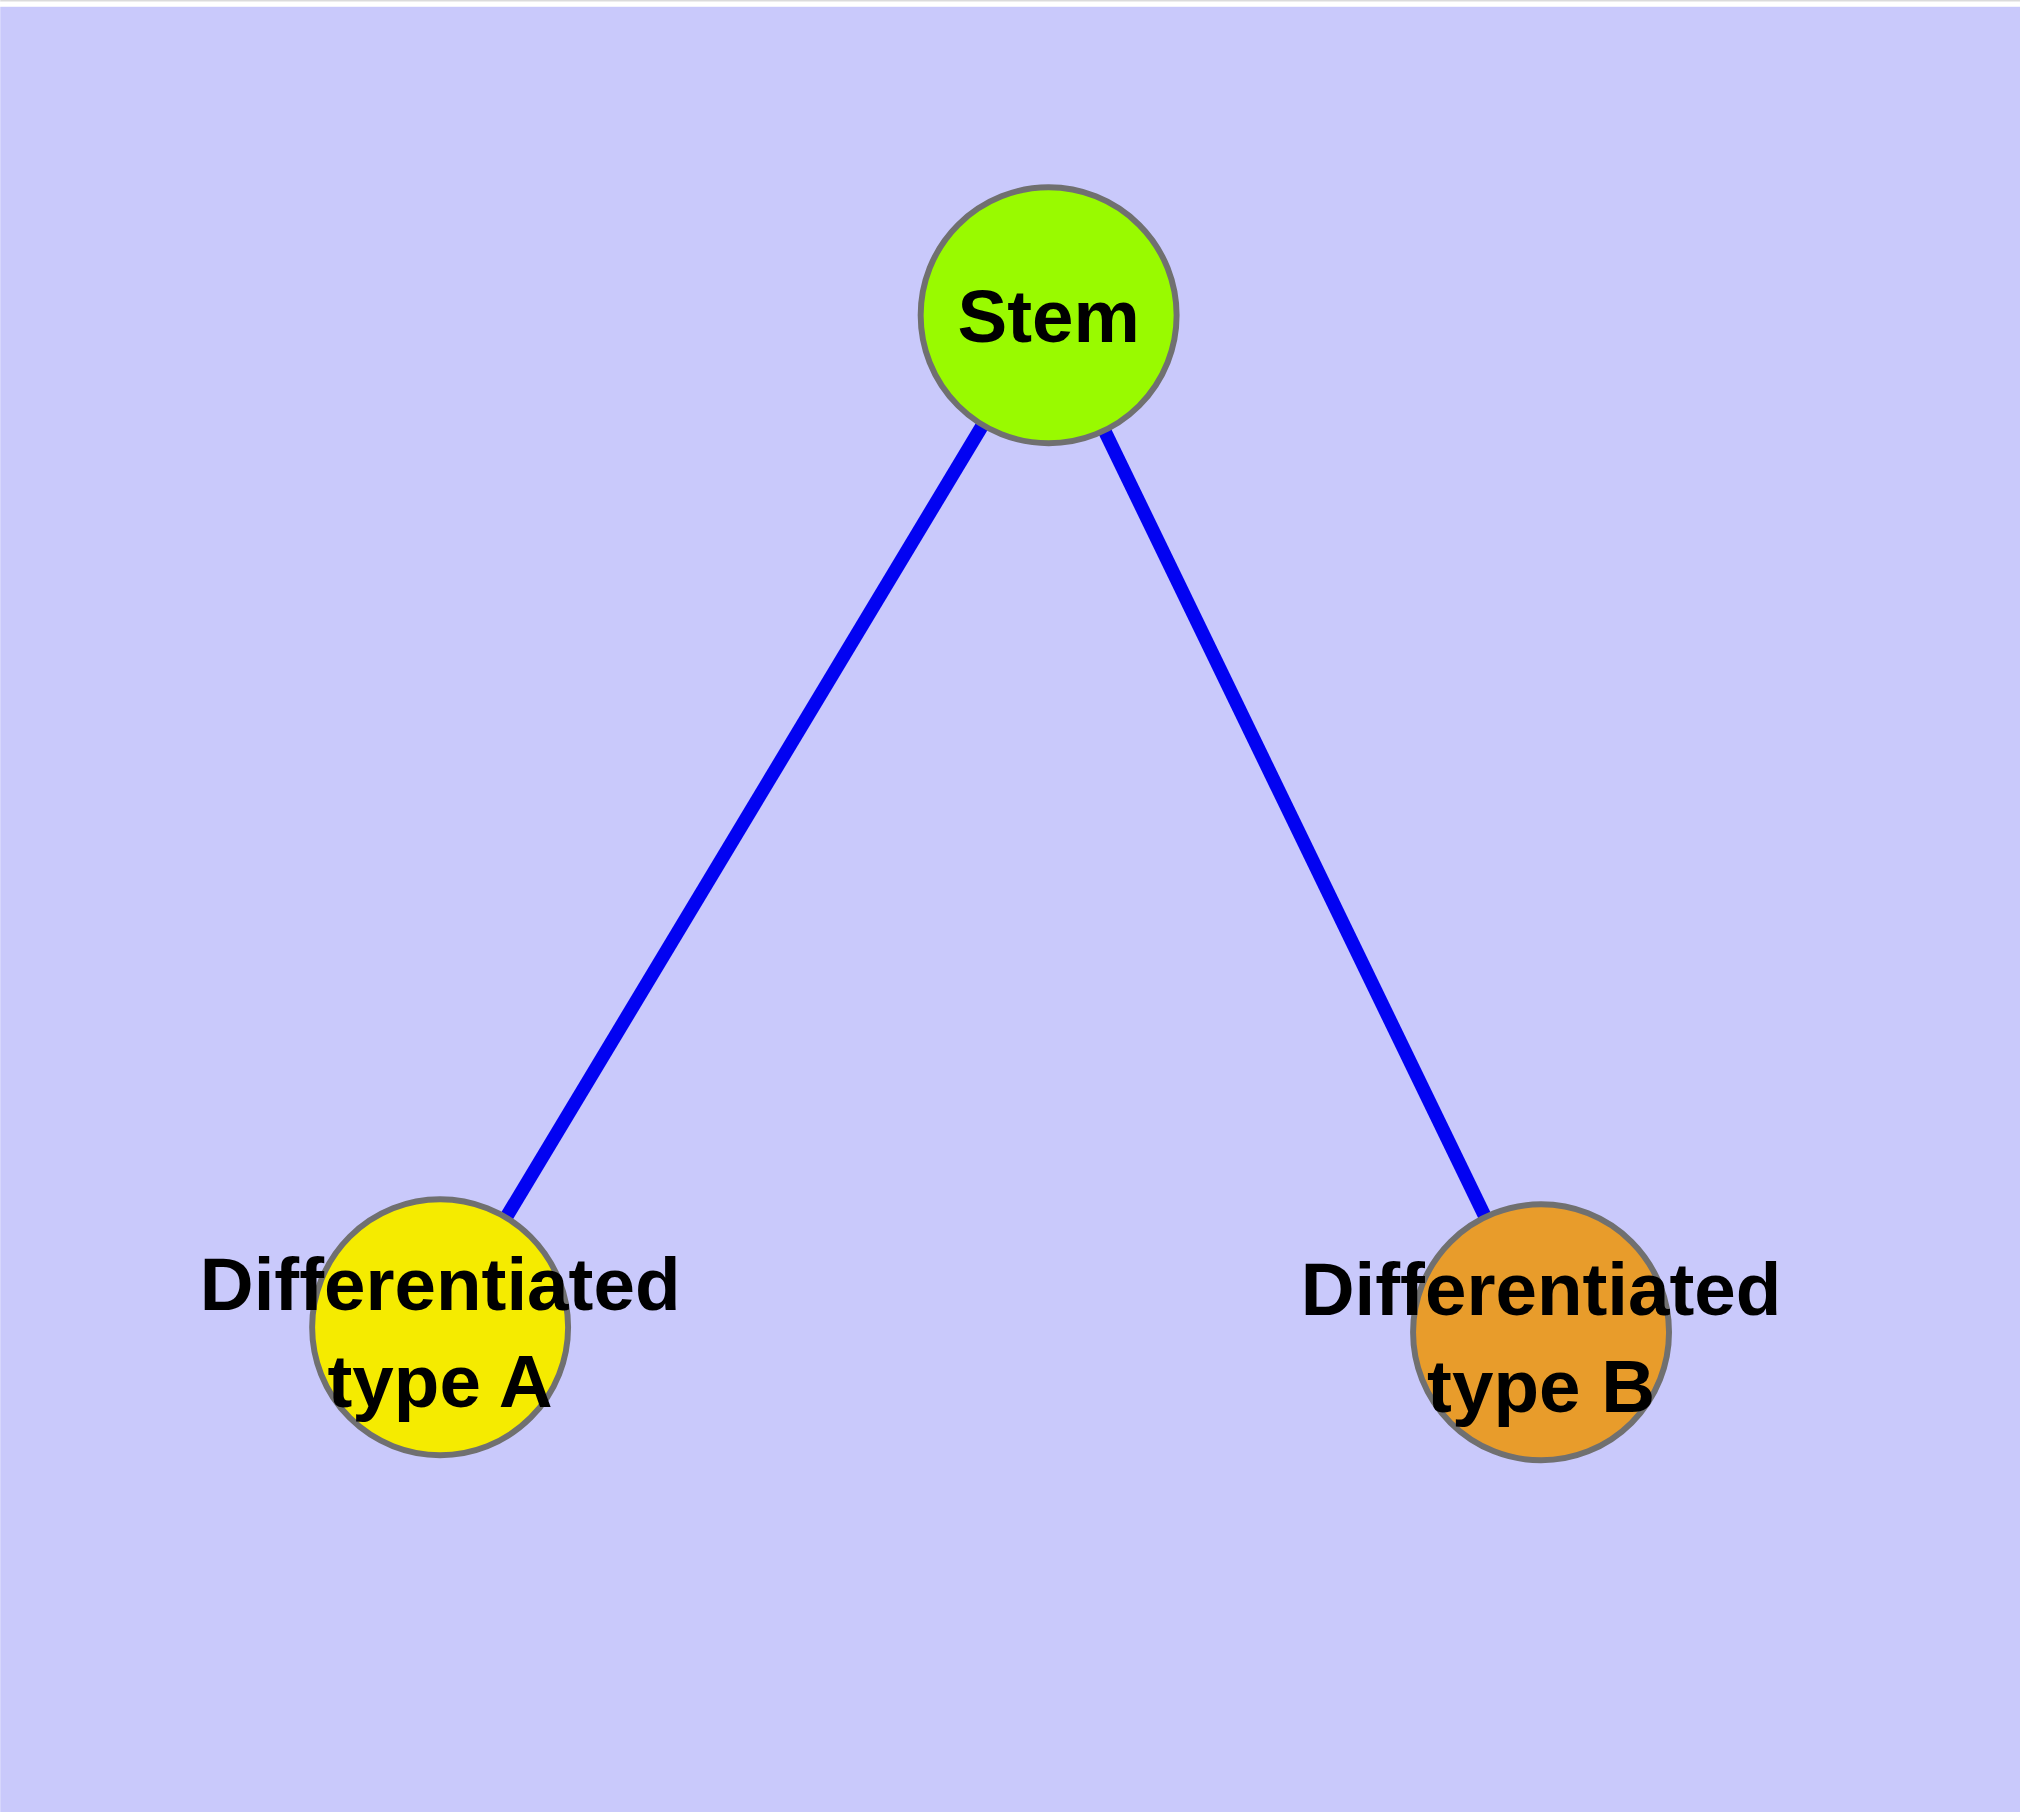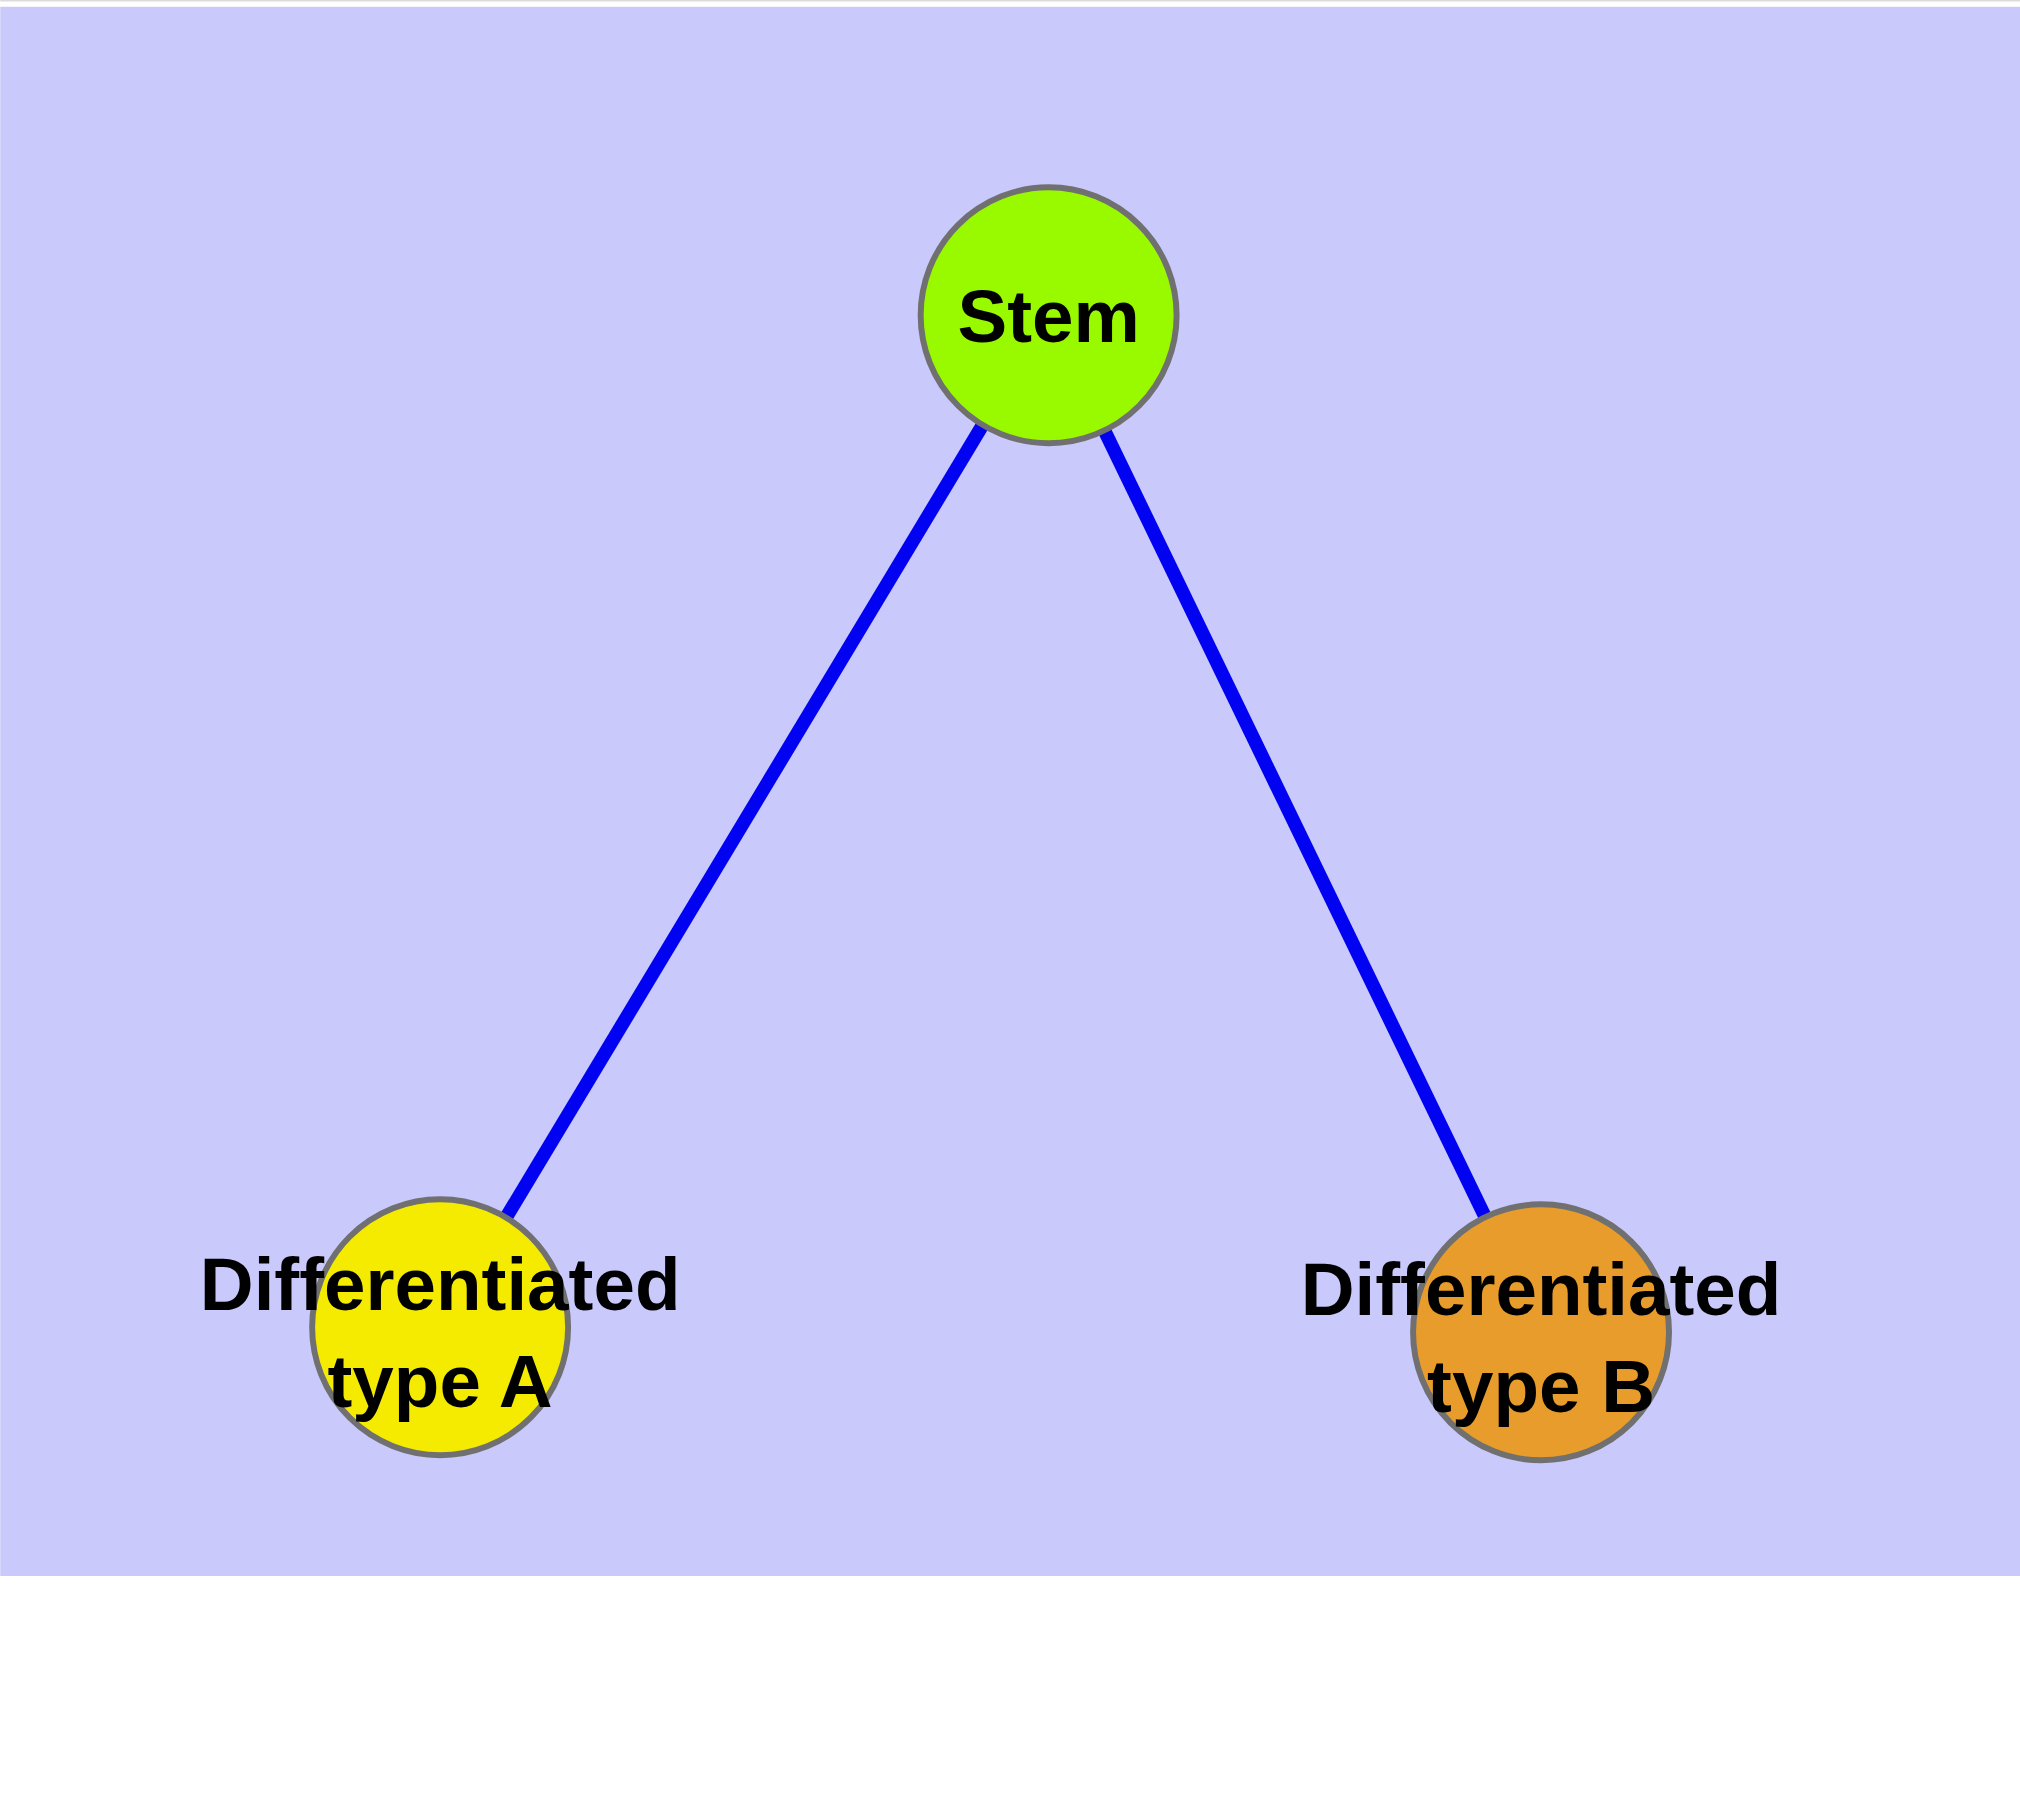--- a/index.html
+++ b/index.html
@@ -3,21 +3,21 @@
 <meta charset="utf-8">
 <style>
   html, body {
     margin: 0;
     padding: 0;
     background: #ffffff;
   }
   .stage {
     position: relative;
     width: 2021px;
-    height: 1576px;
+    height: 1812px;
     overflow: hidden;
   }
   svg {
     display: block;
   }
   .node-label {
     font-family: "Liberation Sans", sans-serif;
     font-weight: 700;
     font-size: 88px;
     text-anchor: middle;

